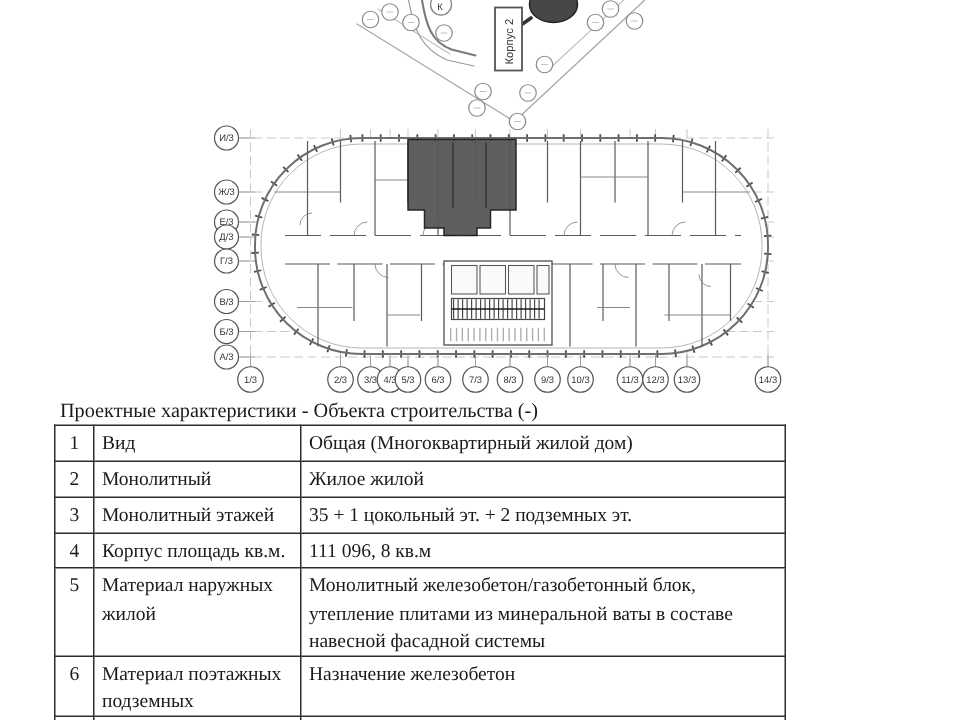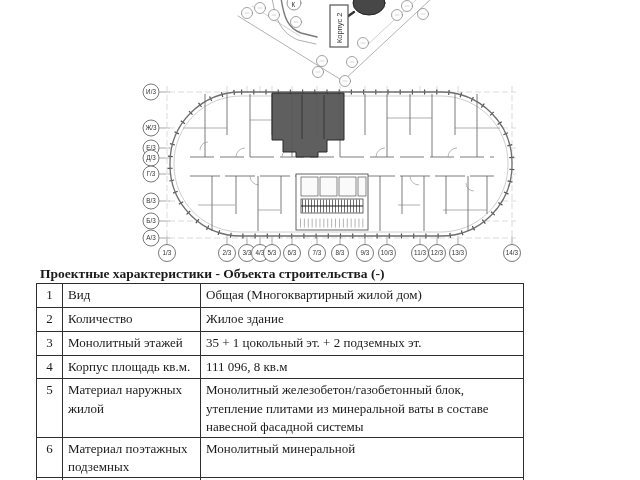--- a/index.html
+++ b/index.html
@@ -1,19 +1,19 @@
 <!DOCTYPE html>
 <html><head>
 <meta charset="utf-8">
 <style>
   html,body{margin:0;padding:0;background:#fff;}
   #page{position:relative;width:640px;height:480px;background:#fff;overflow:hidden;
         font-family:"Liberation Serif", serif;color:#1a1a1a;}
   #plan-svg{position:absolute;left:0;top:0;}
-  #doc-title{position:absolute;left:40px;top:266px;font-size:13.5px;white-space:nowrap;font-weight:bold;}
+  #doc-title{position:absolute;left:40px;top:266px;font-size:13.5px;white-space:nowrap;}
   #spec-table{position:absolute;left:36px;top:283px;width:487px;border-collapse:collapse;
               table-layout:fixed;font-size:13px;}
   #spec-table td{border:1px solid #2e2e2e;vertical-align:top;padding:2px 5px 0 5px;
                  line-height:18.5px;overflow:hidden;}
   #spec-table td.num{text-align:center;padding-left:2px;padding-right:2px;}
   .axis-lbl{font-family:"Liberation Sans", sans-serif;font-size:6.3px;fill:#333;}
   .korpus-lbl{font-family:"Liberation Sans", sans-serif;font-size:7.5px;fill:#333;}
 </style>
 </head>
 <body>
@@ -295,42 +295,42 @@
         <col style="width:323px">
       </colgroup>
   <tbody id="spec-tbody">
         <tr style="height: 24px;">
           <td class="num">1</td>
           <td class="label">Вид</td>
           <td class="value">Общая (Многоквартирный жилой дом)</td>
         </tr>
         <tr style="height: 24px;">
           <td class="num">2</td>
-          <td class="label">Количество</td>
-          <td class="value">Жилое здание</td>
+          <td class="label">Монолитный</td>
+          <td class="value">Жилое жилой</td>
         </tr>
         <tr style="height: 24px;">
           <td class="num">3</td>
           <td class="label">Монолитный этажей</td>
           <td class="value">35 + 1 цокольный эт. + 2 подземных эт.</td>
         </tr>
         <tr style="height: 23px;">
           <td class="num">4</td>
           <td class="label">Корпус площадь кв.м.</td>
           <td class="value">111 096, 8 кв.м</td>
         </tr>
         <tr style="height: 57px;">
           <td class="num">5</td>
           <td class="label">Материал наружных жилой</td>
           <td class="value">Монолитный железобетон/газобетонный блок, утепление плитами из минеральной ваты в составе навесной фасадной системы</td>
         </tr>
         <tr style="height: 38px;">
           <td class="num">6</td>
           <td class="label">Материал поэтажных подземных</td>
-          <td class="value">Монолитный минеральной</td>
+          <td class="value">Назначение железобетон</td>
         </tr>
         <tr style="height: 20px;">
           <td class="num"></td>
           <td class="label"></td>
           <td class="value"></td>
         </tr>
       </tbody>
 </table>
 
 </div>

